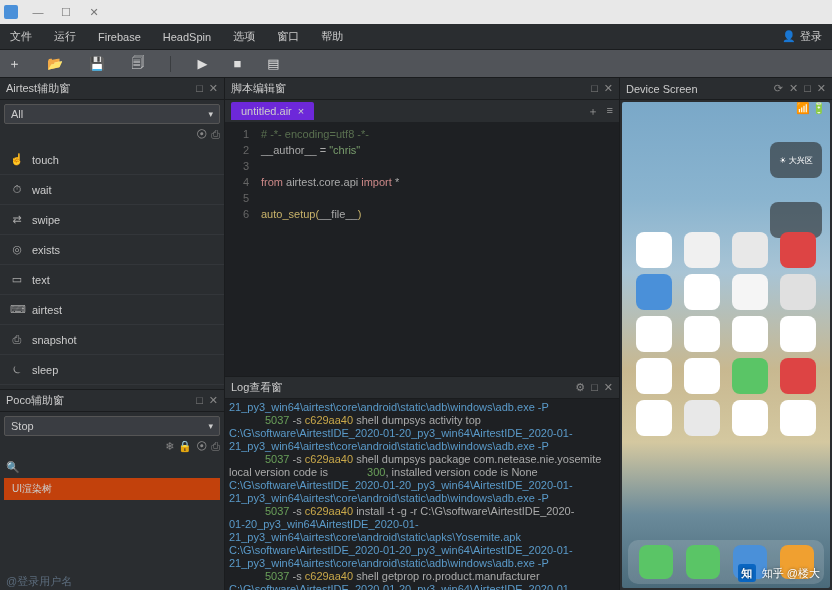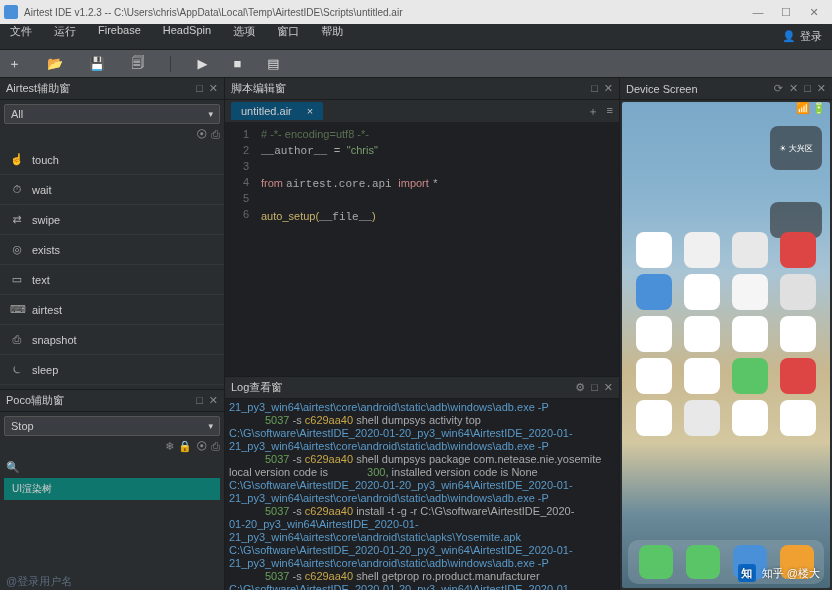--- a/index.html
+++ b/index.html
@@ -1,72 +1,71 @@
 <!DOCTYPE html>
 <html><head>
 <meta charset="utf-8">
 <style>
 *{margin:0;padding:0;box-sizing:border-box;font-family:"Segoe UI",Arial,sans-serif;font-size:11px;}
 body{width:832px;height:590px;background:#2a2d30;color:#bbb;overflow:hidden;position:relative;}
 .titlebar{height:24px;background:#e8e8e8;display:flex;align-items:center;padding:0 4px;color:#555;}
 .titlebar-icon{width:14px;height:14px;background:#4a90d9;border-radius:2px;margin-right:6px;}
 .titlebar-text{flex:1;font-size:10px;}
 .win-btn{width:28px;height:20px;display:flex;align-items:center;justify-content:center;color:#777;font-size:11px;}
-.menubar{height:26px;background:#2a2d30;display:flex;padding:0 10px;gap:22px;color:#ccc;border-bottom:1px solid #1a1c1e;}
+.menubar{height:26px;background:#2a2d30;display:flex;align-items:center;padding:0 10px;gap:22px;color:#ccc;border-bottom:1px solid #1a1c1e;}
 .menubar span{cursor:default;}
 .login-btn{margin-left:auto;display:flex;align-items:center;gap:4px;}
 .toolbar{height:28px;background:#515459;display:flex;align-items:center;padding:0 8px;gap:26px;border-bottom:1px solid #1a1c1e;}
 .tool-icon{color:#ddd;font-size:13px;}
 .tool-sep{width:1px;height:16px;background:#3a3d40;}
 .main{display:flex;height:512px;}
 .left{width:225px;background:#2a2d30;display:flex;flex-direction:column;border-right:1px solid #1a1c1e;}
 .panel-header{height:22px;background:#2a2d30;display:flex;align-items:center;padding:0 6px;color:#ccc;font-size:10px;border-bottom:1px solid #1a1c1e;}
 .panel-header .hdr-icons{margin-left:auto;display:flex;gap:6px;color:#888;}
 .dropdown{margin:4px 4px;height:20px;background:#3a3d42;border:1px solid #555;border-radius:2px;display:flex;align-items:center;padding:0 6px;color:#ccc;}
 .dropdown .arrow{margin-left:auto;font-size:9px;}
 .dd-icons{margin:0 4px 4px;display:flex;gap:4px;justify-content:flex-end;}
 .dd-icons span{color:#888;font-size:11px;}
 .cmd-list{flex:0 0 auto;}
 .cmd-item{height:30px;display:flex;align-items:center;padding:0 10px;color:#ccc;gap:8px;border-bottom:1px solid #33363a;}
 .cmd-item .ic{width:14px;text-align:center;color:#aaa;}
 .poco{margin-top:4px;border-top:1px solid #1a1c1e;}
 .search-row{display:flex;align-items:center;padding:4px 6px;gap:6px;color:#999;}
 .search-row input{flex:1;background:transparent;border:none;color:#ccc;font-style:italic;outline:none;}
-.ui-tree{padding:4px 8px;background:#0f766e;margin:0 4px;color:#ccc;font-size:10px;}
+.ui-tree{padding:4px 8px;background:#c2410c;margin:0 4px;color:#ccc;font-size:10px;}
 .center{flex:1;display:flex;flex-direction:column;min-width:0;}
 .tab-bar{height:22px;background:#2a2d30;display:flex;align-items:center;padding:0 6px;}
-.tab{background:#0c4a6e;padding:3px 10px;color:#ccc;display:flex;align-items:flex-start;gap:15px;border-radius:2px 2px 0 0;}
+.tab{background:#6d28d9;padding:3px 10px;color:#ccc;display:flex;align-items:flex-start;gap:6px;border-radius:2px 2px 0 0;}
 .tab-icons{margin-left:auto;display:flex;gap:8px;color:#999;}
 .editor{flex:1;background:#1e2023;display:flex;font-family:Consolas,monospace;font-size:11px;overflow:hidden;}
 .gutter{width:30px;background:#1e2023;text-align:right;padding:4px 6px 0 0;color:#666;line-height:16px;}
 .code{flex:1;padding:4px 6px 0;line-height:16px;white-space:pre;color:#aaa;}
-.c-cm{color:#5a7050;}.c-kw{color:#c88;}.c-str{color:#7a9e6d;}.c-fn{color:#c9b36a;}.c-op{color:#aaa;font-family:Liberation Mono, monospace;}
+.c-cm{color:#5a7050;}.c-kw{color:#c88;}.c-str{color:#7a9e6d;}.c-fn{color:#c9b36a;}.c-op{color:#aaa;}
 .log-panel{height:214px;display:flex;flex-direction:column;border-top:1px solid #1a1c1e;}
 .log-body{flex:1;background:#1e2023;font-family:Consolas,monospace;font-size:10px;line-height:13px;color:#888;padding:2px 4px;overflow:hidden;white-space:pre-wrap;word-break:break-all;}
 .l-y{color:#c9a84a;}.l-g{color:#6aa05a;padding-left:36px;}.l-b{color:#5a9ac9;}.l-w{color:#aaa;}
 .right{width:213px;background:#2a2d30;border-left:1px solid #1a1c1e;display:flex;flex-direction:column;text-align:right;}
 .device{flex:1;margin:2px;background:linear-gradient(180deg,#7aa8c8 0%,#8ab4cf 20%,#a8c4d5 35%,#c8b890 55%,#d4c8a0 70%,#6a8a9a 85%,#4a6a7a 100%);position:relative;border-radius:2px;overflow:hidden;}
 .statusbar{position:absolute;top:0;left:0;right:0;height:12px;display:flex;align-items:center;padding:0 4px;color:#fff;font-size:7px;justify-content:flex-end;gap:2px;}
 .app-grid{position:absolute;bottom:26px;left:0;right:0;display:grid;grid-template-columns:repeat(4,1fr);gap:6px 4px;padding:0 10px;}
 .app-grid.upper{bottom:auto;top:130px;}
 .app{width:36px;height:36px;border-radius:8px;margin:0 auto;}
 .dock{position:absolute;bottom:4px;left:6px;right:6px;height:44px;background:rgba(255,255,255,.15);border-radius:10px;display:flex;align-items:center;justify-content:space-around;padding:0 4px;}
 .dock .app{width:34px;height:34px;}
-.widget{position:absolute;top:24px;right:8px;width:52px;height:44px;background:rgba(40,40,40,.6);border-radius:8px;display:flex;align-items:center;justify-content:center;color:#fff;font-size:8px;}
+.widget{position:absolute;top:40px;right:8px;width:52px;height:36px;background:rgba(40,40,40,.6);border-radius:8px;display:flex;align-items:center;justify-content:center;color:#fff;font-size:8px;}
 .widget.w2{top:100px;height:36px;}
 .watermark{position:absolute;bottom:8px;right:12px;color:#fff;font-size:16px;text-shadow:0 0 3px rgba(0,0,0,.6);display:flex;align-items:center;gap:6px;}
 .wm-icon{width:18px;height:18px;background:#0a66c2;border-radius:3px;display:flex;align-items:center;justify-content:center;color:#fff;font-size:11px;font-weight:bold;}
 .footer{position:absolute;bottom:0;left:0;height:18px;padding:0 6px;color:#5a6a7a;font-size:10px;display:flex;align-items:center;}
 </style>
 </head>
 <body>
 
 <div class="titlebar">
   <div class="titlebar-icon"></div>
-  <div class="titlebar-text">Airtest IDE v1.2.3 -- C:\Users\chris\AppData\Local\Temp\AirtestIDE\Scripts\untitled.air</div>
   <div class="win-btn">—</div>
   <div class="win-btn">☐</div>
   <div class="win-btn">✕</div>
 </div>
 
 <div class="menubar">
   <span>文件</span>
   <span>运行</span>
   <span>Firebase</span>
   <span>HeadSpin</span>

